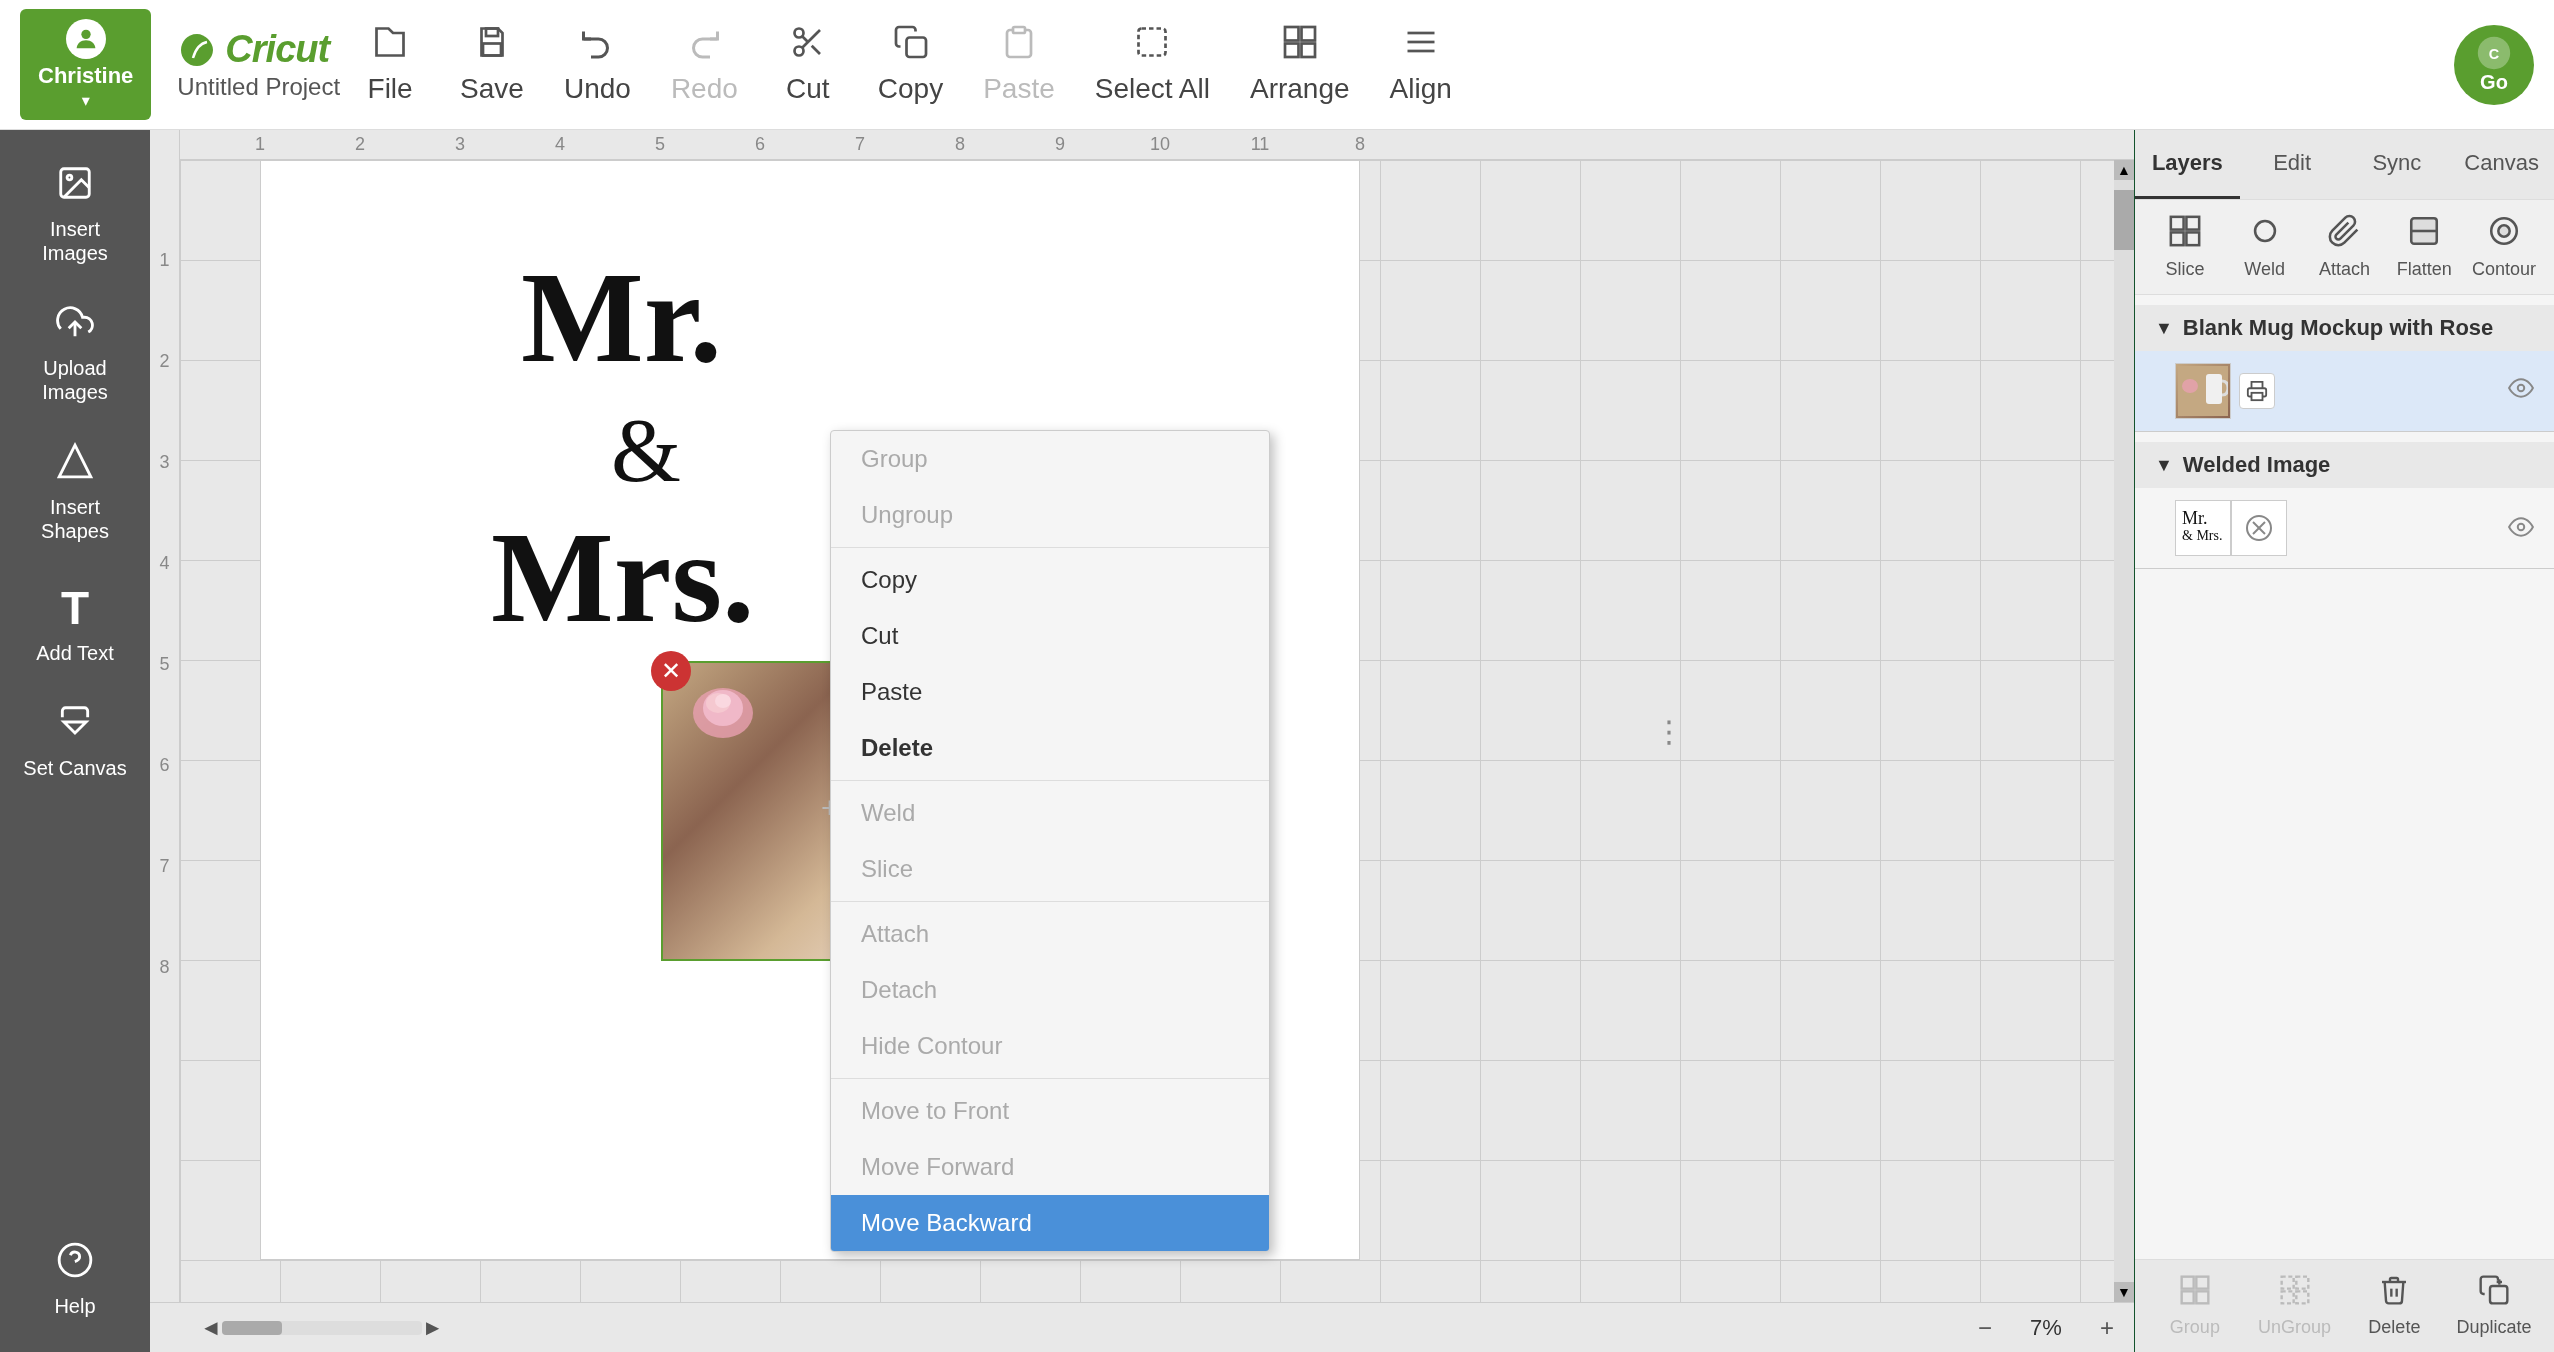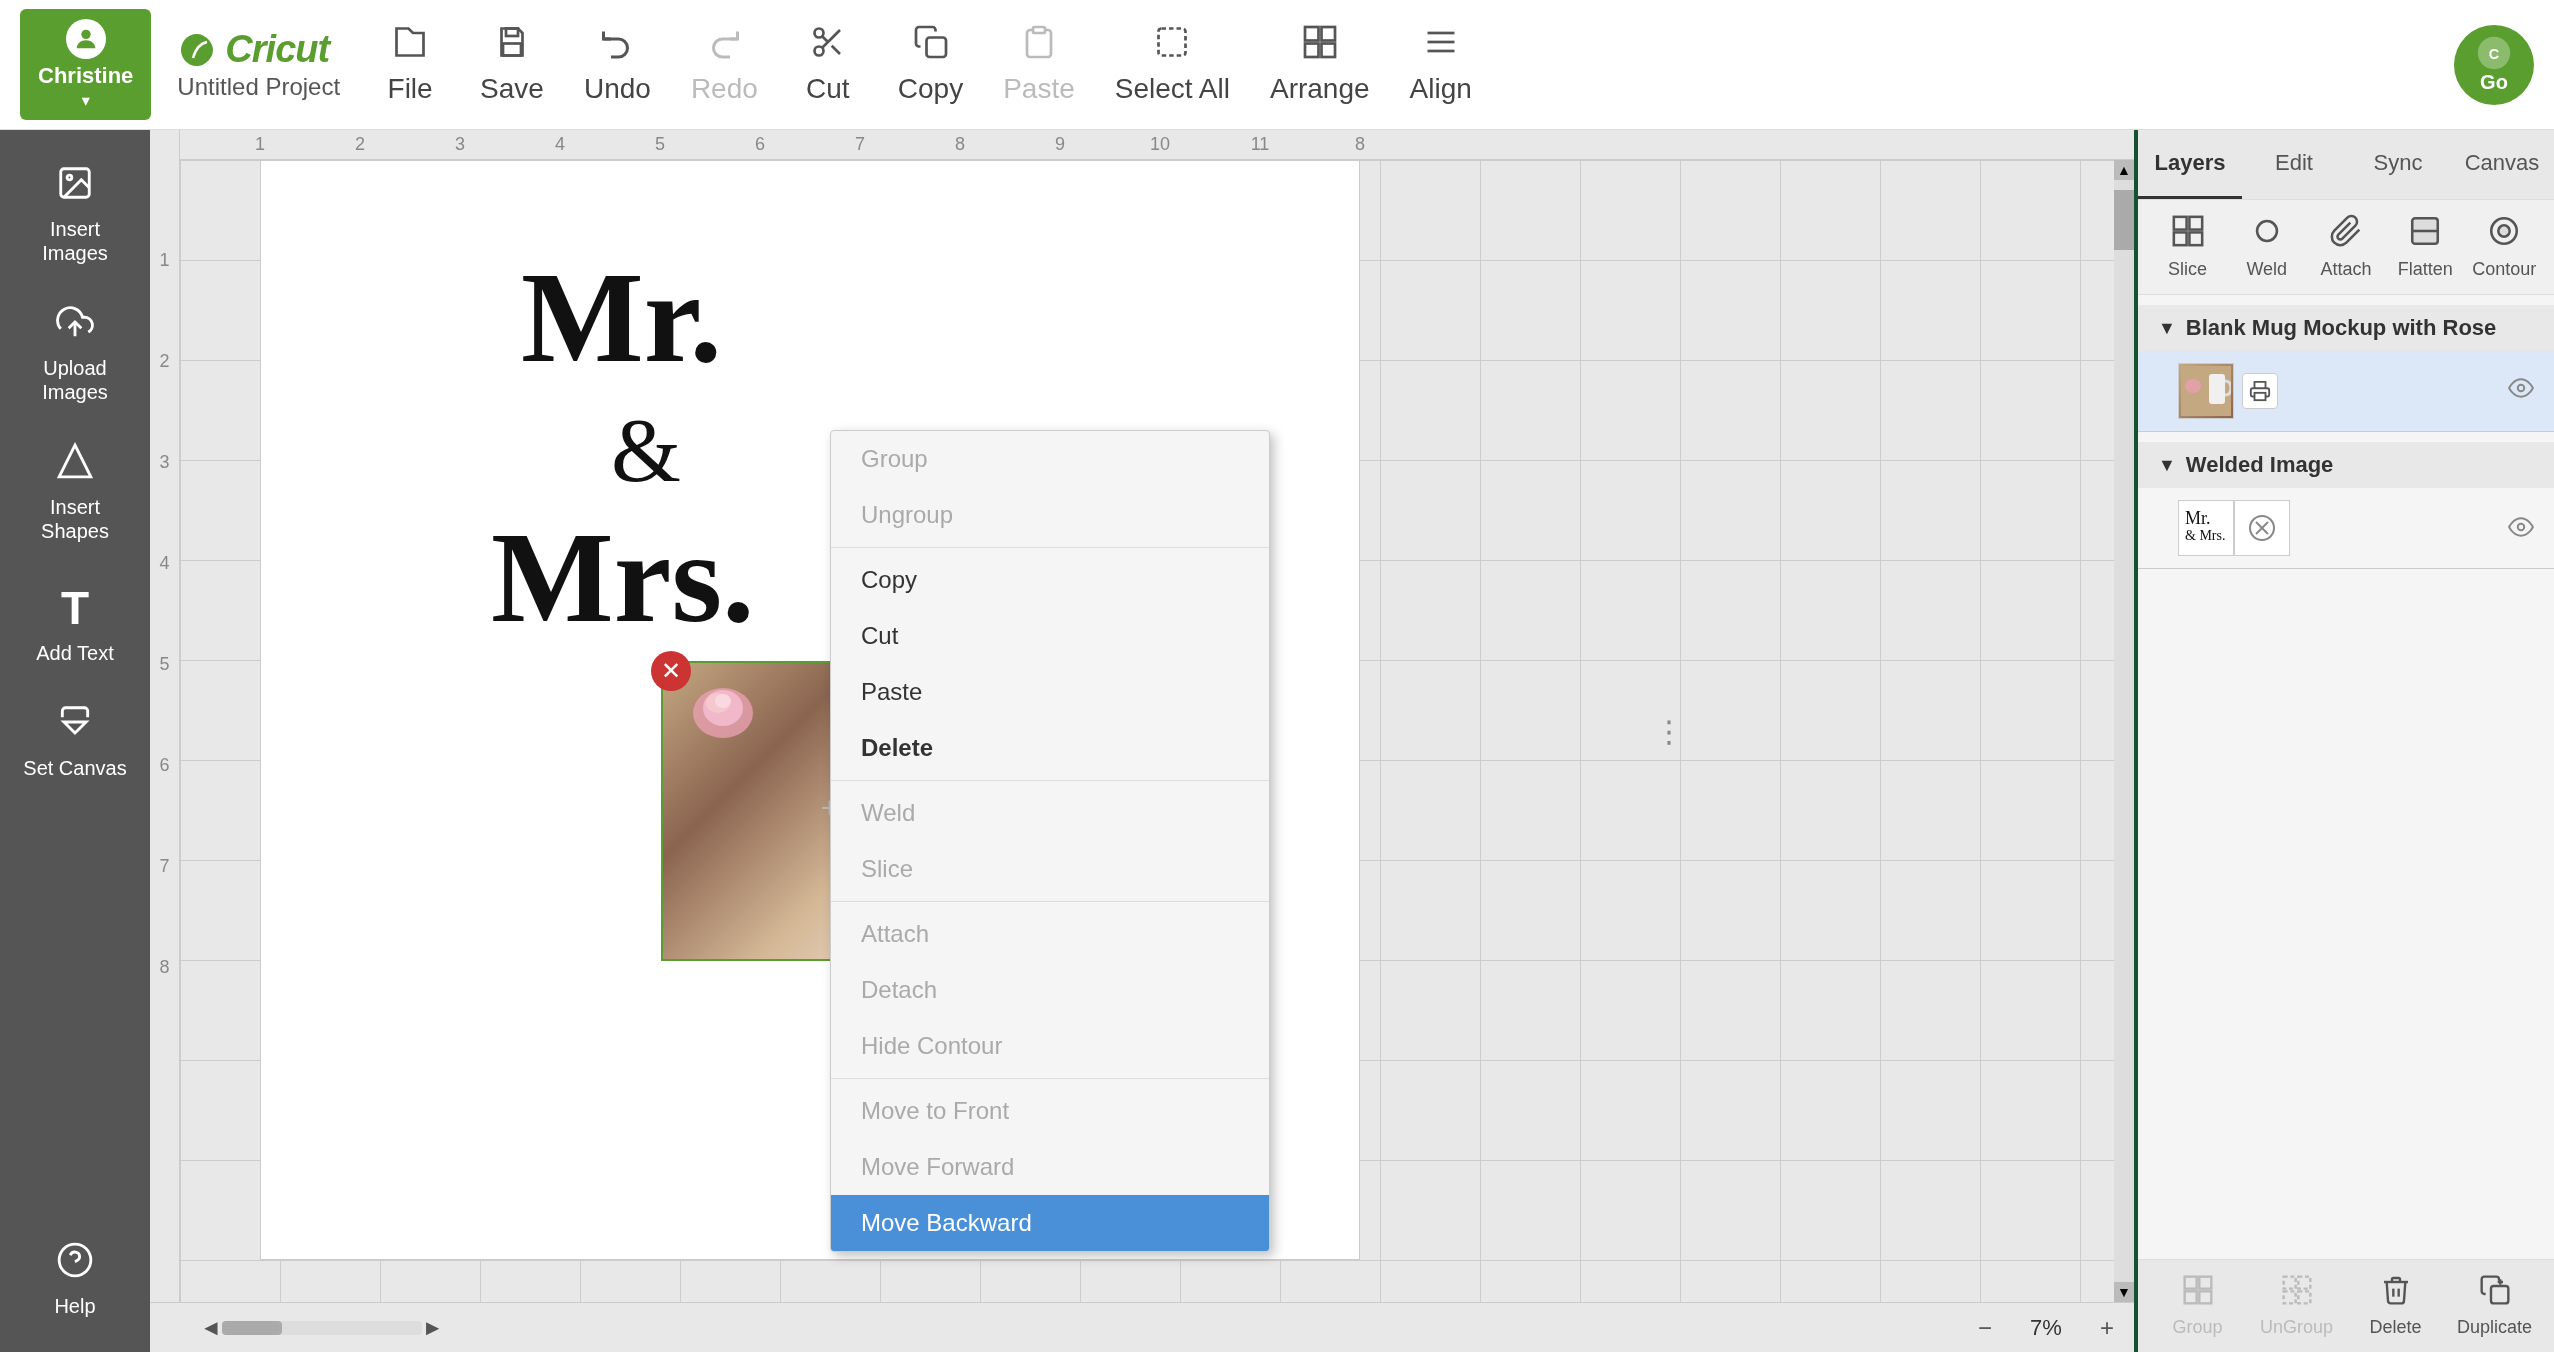--- a/index.html
+++ b/index.html
@@ -5,21 +5,21 @@
     * { box-sizing: border-box; margin: 0; padding: 0; }
     body { font-family: Arial, sans-serif; font-size: 13px; background: #f0f0f0; overflow: hidden; width: 2554px; height: 1352px; }
 
     
     #topbar {
       display: flex; align-items: center; height: 130px;
       background: #fff; border-bottom: 1px solid #ddd; padding: 0 20px; gap: 0;
     }
     #logo-area {
       display: flex; flex-direction: column; align-items: flex-start;
-      margin-right: 40px; min-width: 260px;
+      margin-right: 20px; min-width: 260px;
     }
     #user-btn {
       display: flex; flex-direction: column; align-items: center;
       background: #5a9e2f; color: #fff; border: none; cursor: pointer;
       padding: 10px 18px; border-radius: 6px; margin-right: 16px; min-width: 80px;
     }
     #user-btn .avatar { width: 40px; height: 40px; border-radius: 50%; background: #fff; display: flex; align-items: center; justify-content: center; margin-bottom: 4px; }
     #user-btn .avatar svg { width: 28px; height: 28px; }
     #user-btn .name { font-size: 22px; font-weight: bold; color: #fff; }
     #cricut-logo { display: flex; flex-direction: column; }
@@ -167,21 +167,21 @@
     #bottom-bar {
       height: 50px; background: #e8e8e8; border-top: 1px solid #ccc;
       display: flex; align-items: center; padding: 0 20px; gap: 20px;
       font-size: 20px; color: #555;
     }
     #zoom-minus, #zoom-plus { cursor: pointer; font-size: 24px; color: #555; background: none; border: none; }
     #zoom-level { font-size: 22px; color: #333; min-width: 80px; text-align: center; }
 
     
     #right-panel {
-      width: 420px; background: #f5f5f5; border-left: 4px solid #14532d;
+      width: 420px; background: #f5f5f5; border-left: 1px solid #14532d;
       display: flex; flex-direction: column; flex-shrink: 0;
     }
 
     
     #rp-tabs {
       display: flex; background: #e8e8e8; border-bottom: 1px solid #ddd;
     }
     .rp-tab {
       flex: 1; padding: 20px 10px; text-align: center; font-size: 22px;
       cursor: pointer; color: #555; border-bottom: 3px solid transparent;

